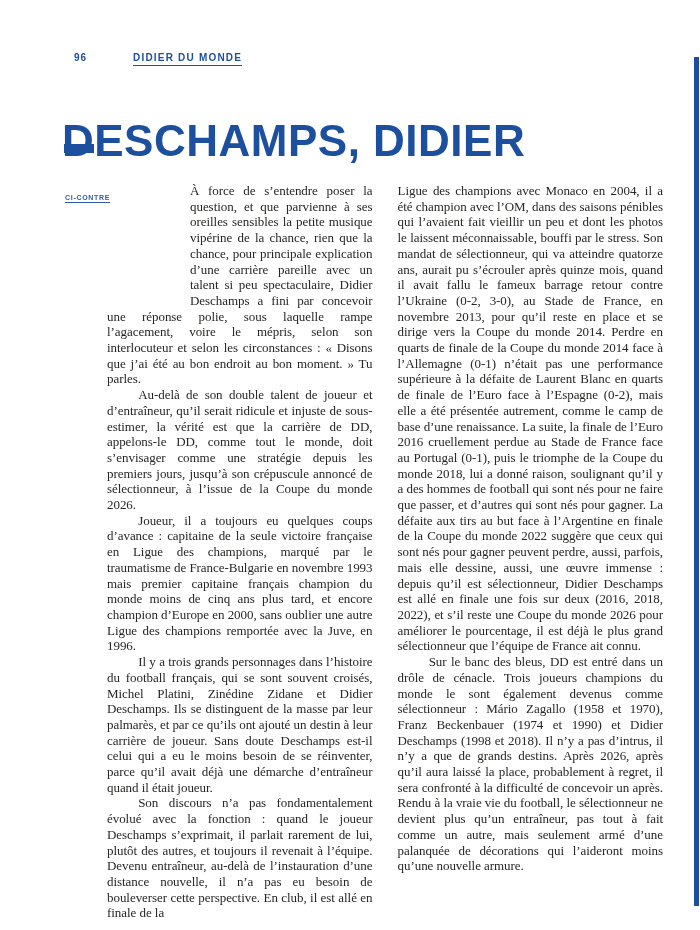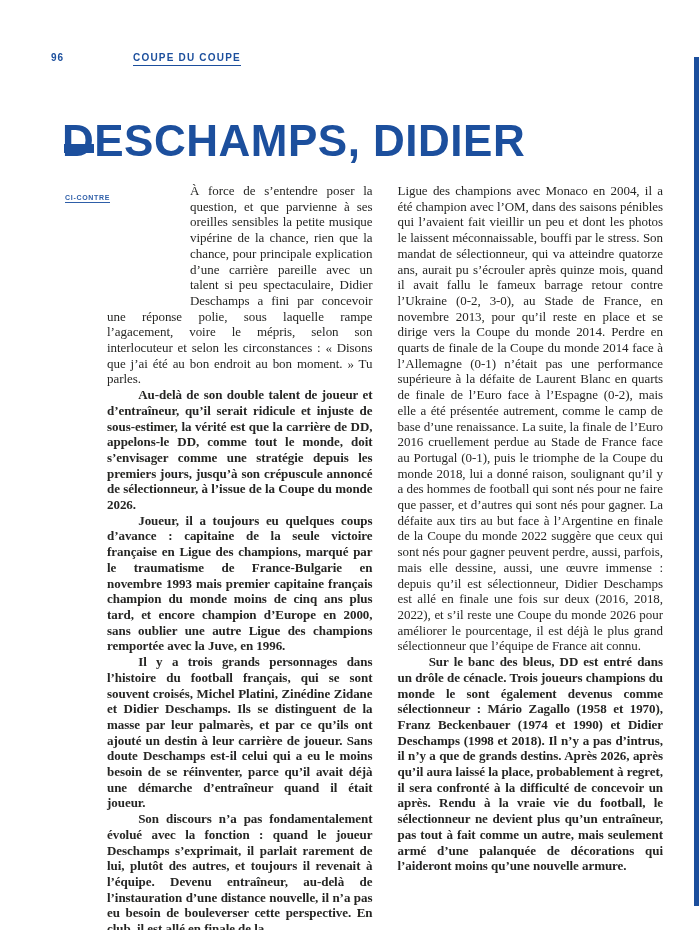--- a/index.html
+++ b/index.html
@@ -14,21 +14,21 @@
   .page {
     position: relative;
     width: 700px;
     height: 930px;
     background: #ffffff;
     font-family: "Liberation Serif", "DejaVu Serif", serif;
   }
   
   .pagenum {
     position: absolute;
-    left: 51px;
+    left: 74px;
     top: 52px;
     font-family: "Liberation Sans", "DejaVu Sans", sans-serif;
     font-size: 10px;
     font-weight: 700;
     letter-spacing: 1px;
     color: var(--accent);
   }
   .section-head {
     position: absolute;
     left: 133px;
@@ -99,21 +99,21 @@
     font-size: 13px;
     line-height: 15.7px;
     color: var(--ink);
     text-align: justify;
     letter-spacing: -0.05px;
     hyphens: auto;
     margin-left: 12px;
     -webkit-hyphens: auto;
   }
   .textcol p { margin: 0; }
-  .textcol p + p { text-indent: 2.4em; font-weight: bold; }
+  .textcol p + p { text-indent: 2.4em; }
   .caption-cutout {
     float: left;
     width: 83px;
     height: 111px;
   }
   
   .edge-bar {
     position: absolute;
     left: 694px;
     top: 57px;
@@ -122,21 +122,21 @@
     background: var(--accent);
   }
 </style>
 </head>
 <body>
 
 <div class="page">
 
   <div class="pagenum">96</div>
 
-  <div class="section-head">COUPE DU COUPE</div>
+  <div class="section-head">DIDIER DU MONDE</div>
 
   <h1 class="entry-title">DESCHAMPS, DIDIER</h1>
 
   <div class="title-dash"></div>
 
   <div class="caption">
     <span class="kicker">CI-CONTRE</span>
   </div>
 
   <div class="text-area">

